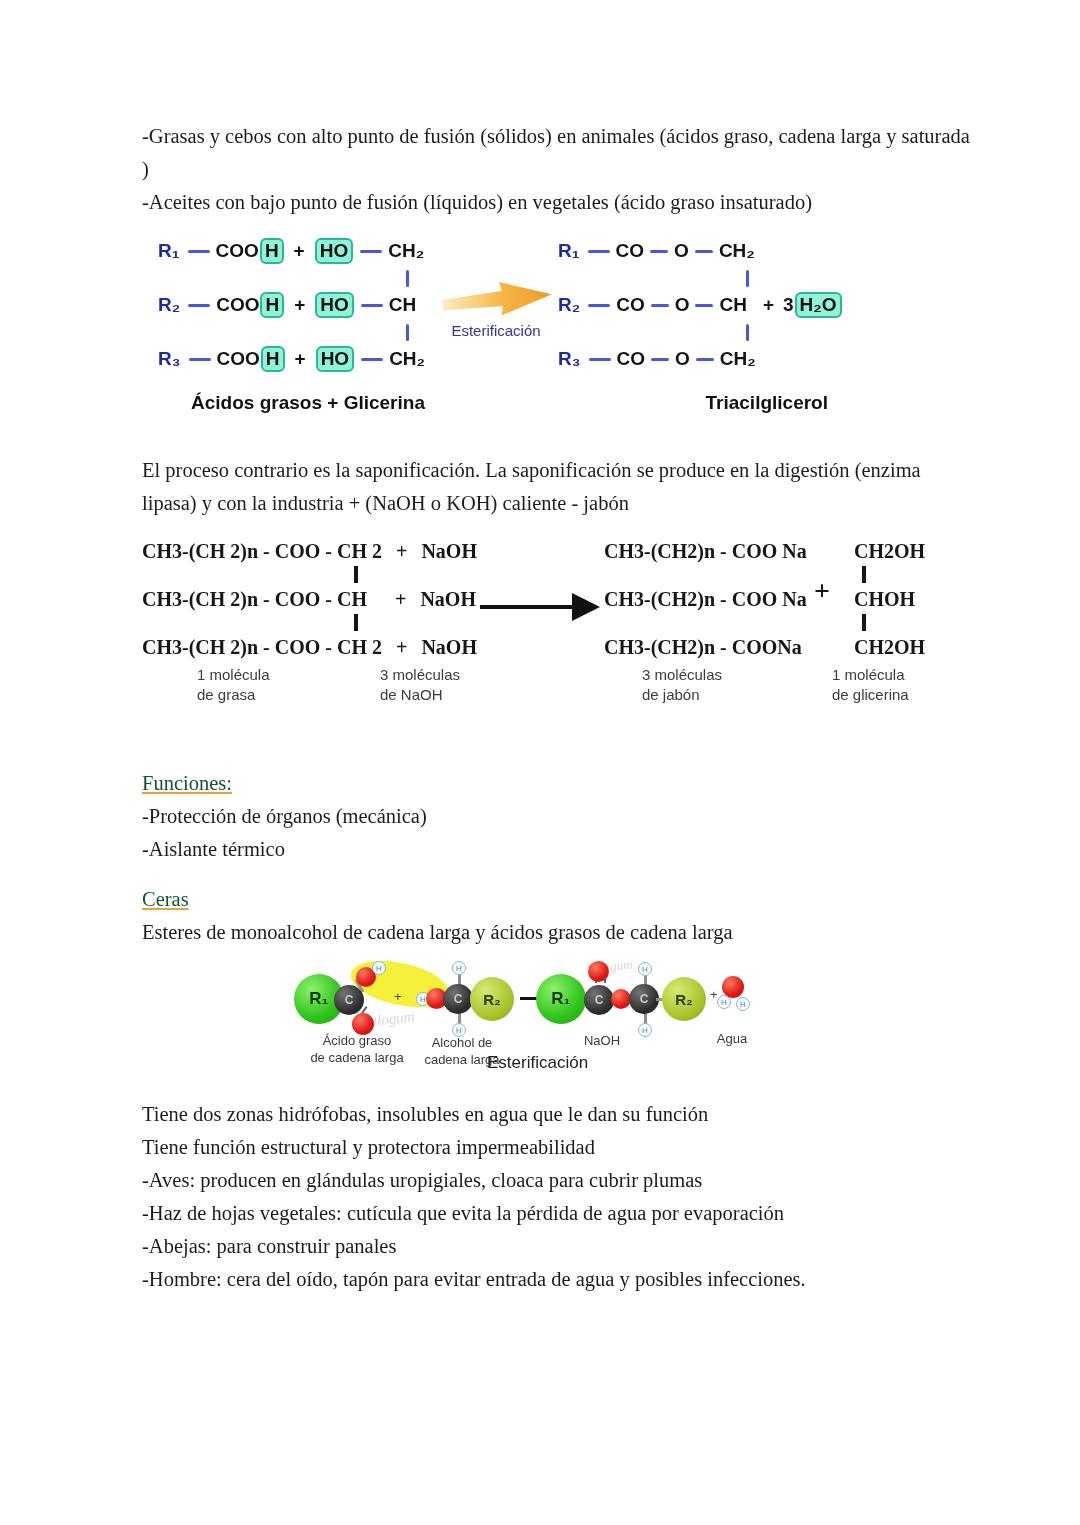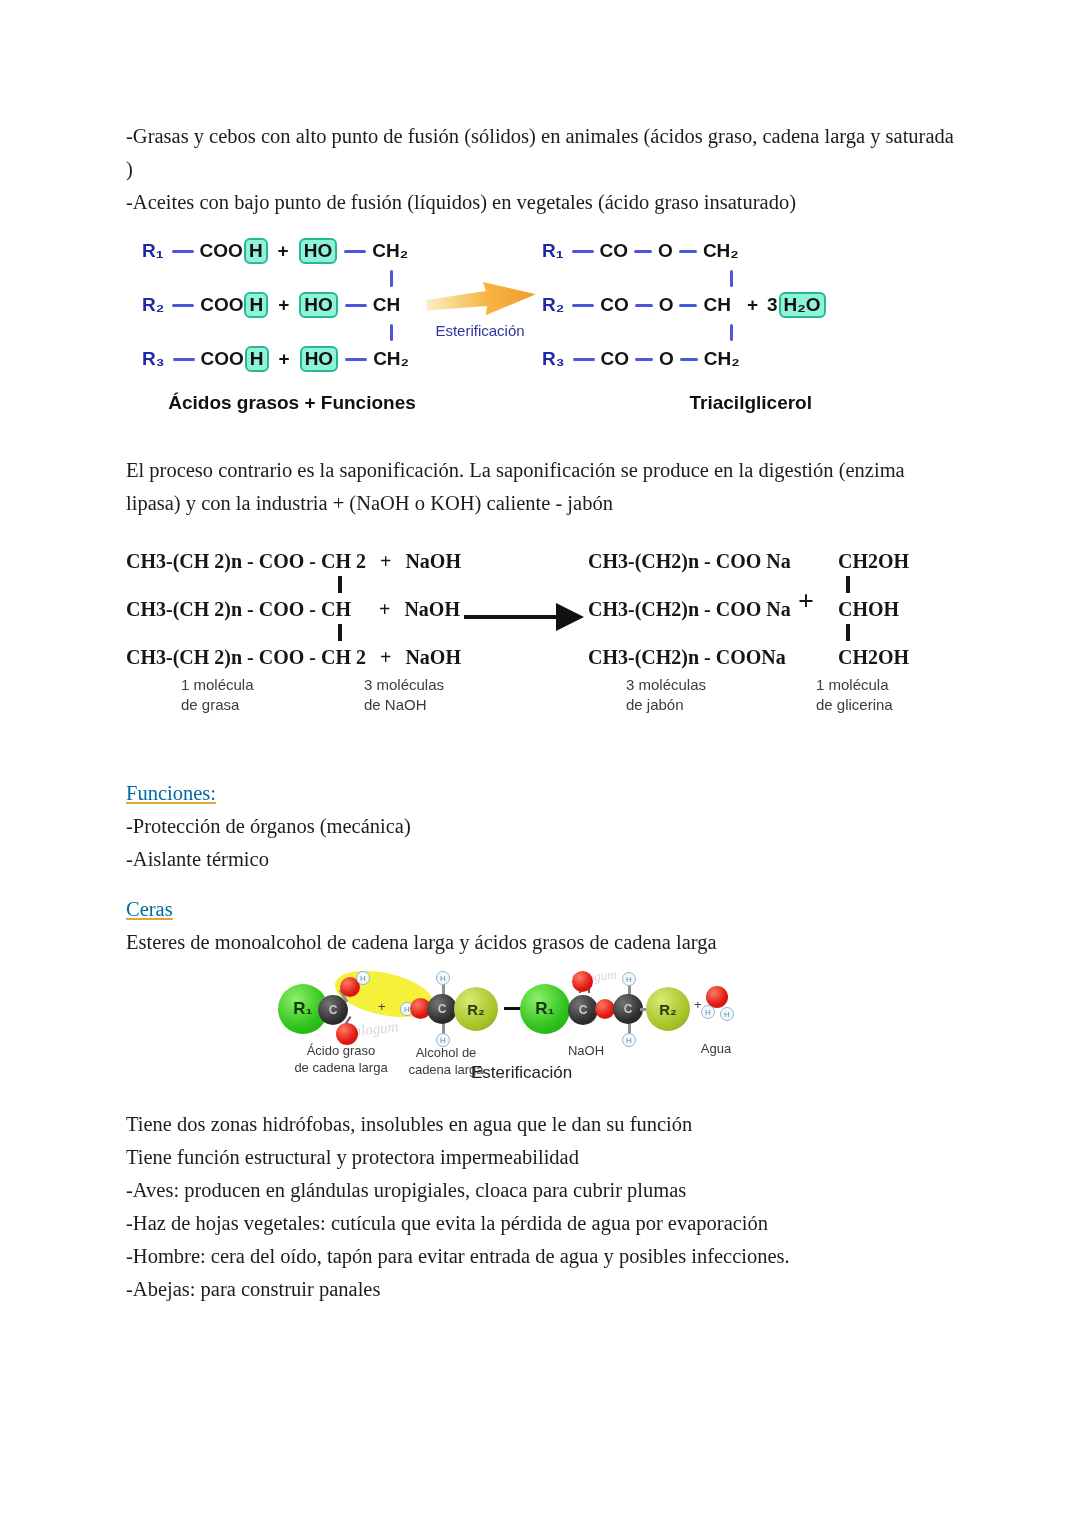--- a/index.html
+++ b/index.html
@@ -1,20 +1,20 @@
 <!DOCTYPE html>
 <html><head>
 <meta charset="utf-8">
 <style>
   html,body{margin:0;padding:0;background:#ffffff;}
   .page{position:relative;width:1080px;height:1525px;background:#fff;overflow:hidden;
         font-family:"Liberation Serif",serif;color:#1c1c1c;}
-  .flow{position:absolute;left:126px;top:0;width:835px;}
+  .flow{position:absolute;left:142px;top:0;width:835px;}
   .txt{font-size:20.5px;line-height:33px;color:#1c1c1c;}
-  .oh{color:#0369a1;text-decoration:underline;text-decoration-color:#E8A23B;}
+  .oh{color:#14532d;text-decoration:underline;text-decoration-color:#E8A23B;}
   .bh{text-decoration:underline;}
 
   
   .d1{position:relative;height:192px;margin:15px 0 0 16px;
       font-family:"Liberation Sans",sans-serif;font-weight:bold;font-size:19px;color:#141414;}
   .d1row{position:absolute;display:flex;align-items:center;height:34px;}
   .rlab{color:#1E2AA8;margin-right:2px;}
   .hb{width:22px;height:3px;background:#4A56DC;border-radius:2px;margin:0 6px;flex:none;}
   .hb.s{width:18px;}
   .hl{display:inline-block;background:#8FF3D9;border:2px solid #29B894;border-radius:6px;
@@ -23,21 +23,21 @@
   .vb{position:absolute;width:3px;height:17px;background:#4A56DC;border-radius:2px;}
   .est-arrow{position:absolute;left:284px;top:46px;width:110px;height:38px;
       background:linear-gradient(90deg,#FAF0C4,#F6B544 55%,#F09B28);
       clip-path:polygon(0 40%,55% 30%,53% 6%,100% 50%,53% 94%,55% 70%,0 68%);
       transform:rotate(-5deg);}
   .est-lab{position:absolute;left:268px;top:88px;width:140px;text-align:center;
       font-weight:normal;font-size:15px;color:#32329E;}
   .d-cap{position:absolute;top:158px;font-size:19px;color:#111;text-align:center;}
 
   
-  .d2{position:relative;height:182px;margin-top:27px;
+  .d2{position:relative;height:182px;margin-top:17px;
       font-family:"Liberation Serif",serif;font-weight:bold;font-size:20px;color:#161616;}
   .d2row{position:absolute;display:flex;align-items:center;height:28px;white-space:nowrap;}
   .d2 .plus2{margin:0 14px;}
   .vb2{position:absolute;width:3.5px;height:17px;background:#161616;}
   .sap-arrow{position:absolute;left:338px;top:56px;width:120px;height:28px;}
   .sap-arrow .line{position:absolute;left:0;top:12px;width:94px;height:4px;background:#111;}
   .sap-arrow .tri{position:absolute;left:92px;top:0;width:0;height:0;
       border-left:28px solid #111;border-top:14px solid transparent;border-bottom:14px solid transparent;}
   .bigplus{position:absolute;left:672px;top:38px;font-size:28px;}
   .d2cap{position:absolute;top:128px;font-family:"Liberation Sans",sans-serif;font-weight:normal;
@@ -108,21 +108,21 @@
         <div class="hb"></div>
         <span>COO</span>
           <span class="hl">H</span>
         <span class="plus1">+</span>
         <span class="hl">HO</span>
         <div class="hb"></div>
         <span>CH₂</span>
       </div>
       <div class="vb" style="left:248px;top:36px;"></div>
       <div class="vb" style="left:248px;top:90px;"></div>
-      <div class="d-cap" style="left:0;width:300px;">Ácidos grasos + Funciones</div>
+      <div class="d-cap" style="left:0;width:300px;">Ácidos grasos + Glicerina</div>
 
       <div class="est-arrow"></div>
       <div class="est-lab">Esterificación</div>
 
       <div class="d1row" style="left:400px;top:0;">
         <span class="rlab">R₁</span>
         <div class="hb"></div>
         <span>CO</span>
         <div class="hb s"></div>
         <span>O</span>
@@ -284,18 +284,18 @@
       <div class="wlab" style="left:275px;top:72px;width:70px;">NaOH</div>
       <div class="wlab" style="left:405px;top:70px;width:70px;">Agua</div>
       <div class="west" style="left:195px;top:92px;">Esterificación</div>
     </div>
 
     <div class="txt" style="margin-top:17px;">
       <div>Tiene dos zonas hidrófobas, insolubles en agua que le dan su función</div>
       <div>Tiene función estructural y protectora impermeabilidad</div>
       <div>-Aves: producen en glándulas uropigiales, cloaca para cubrir plumas</div>
       <div>-Haz de hojas vegetales: cutícula que evita la pérdida de agua por evaporación</div>
+      <div>-Abejas: para construir panales</div>
       <div>-Hombre: cera del oído, tapón para evitar entrada de agua y posibles infecciones.</div>
-      <div>-Abejas: para construir panales</div>
     </div>
 
   </div>
 </div>
 
 </body></html>

